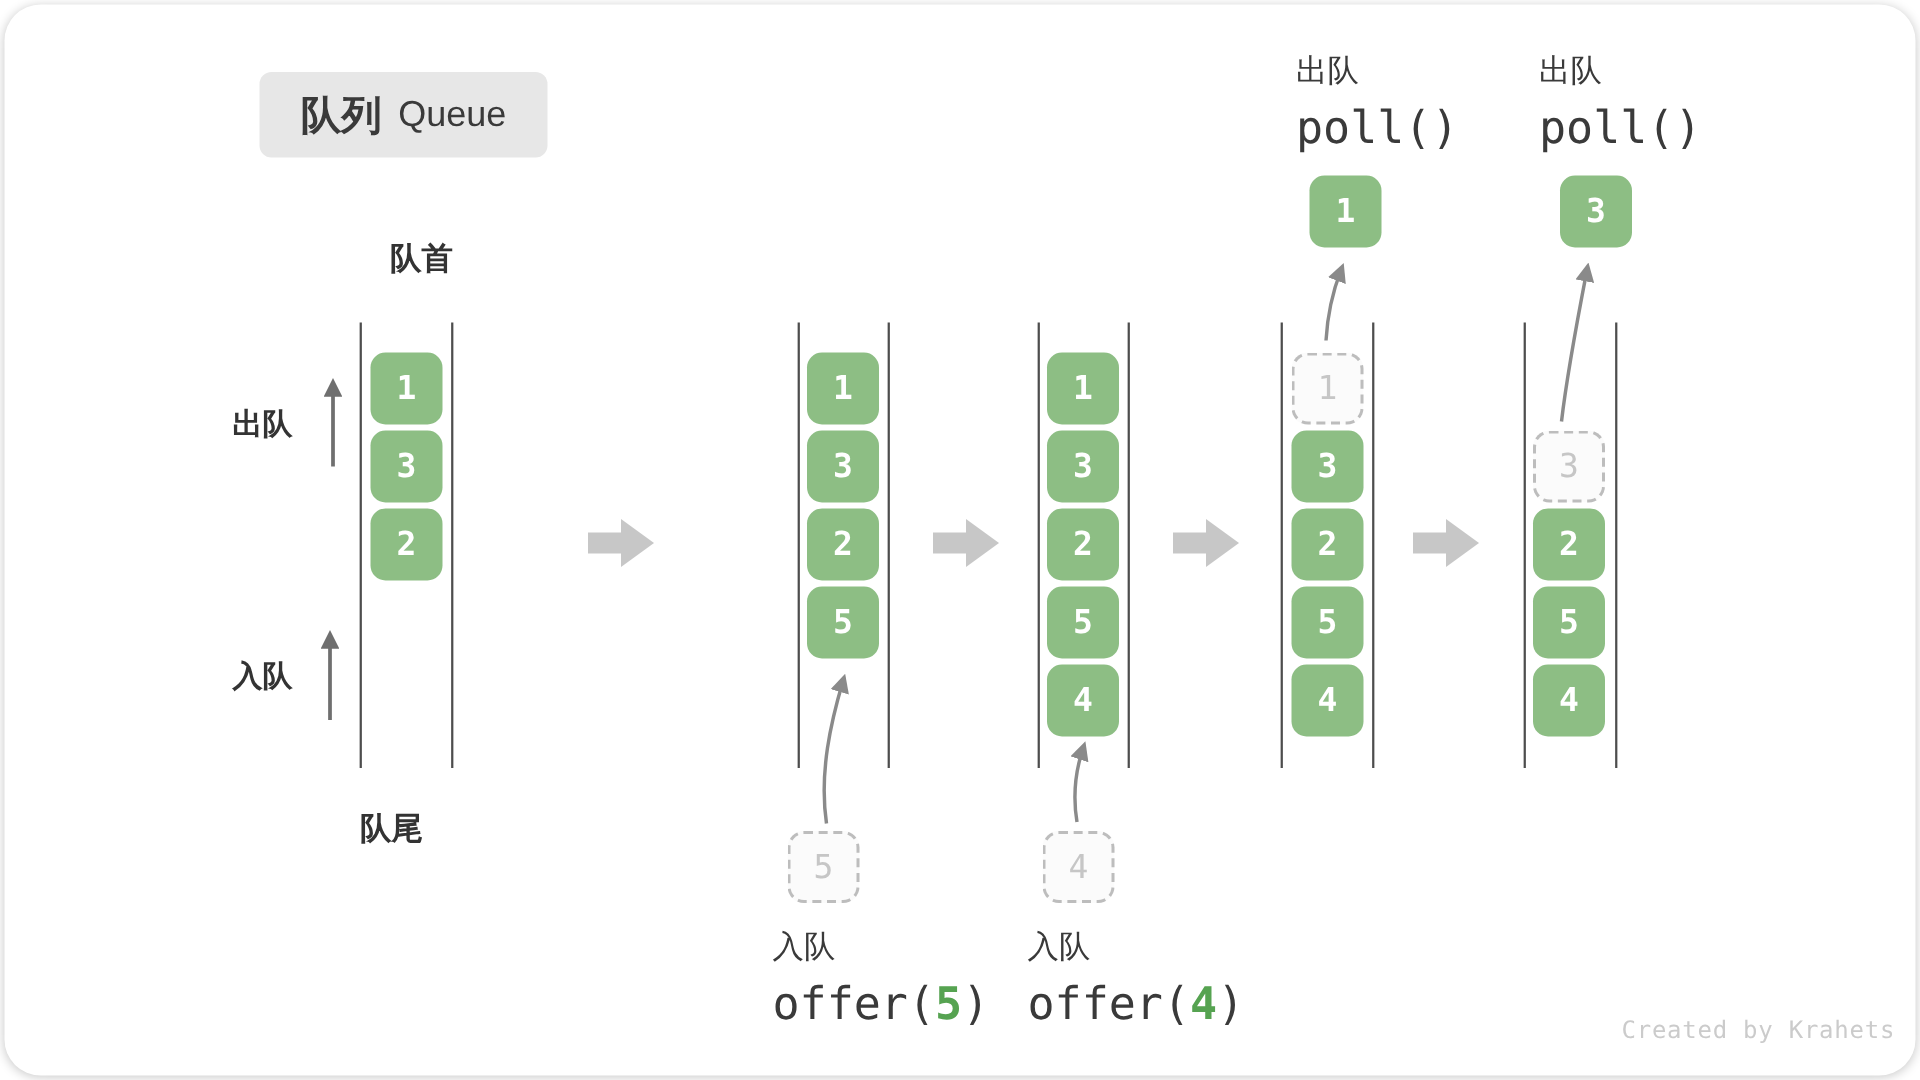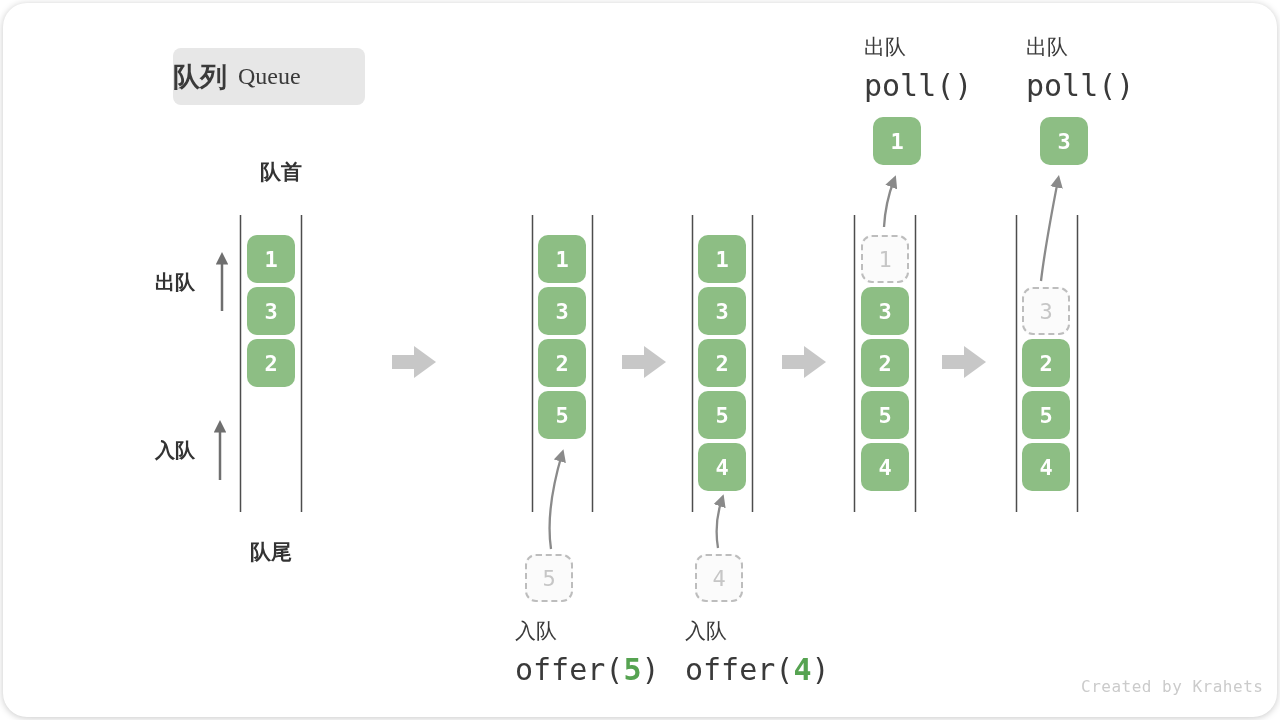--- a/index.html
+++ b/index.html
@@ -19,28 +19,28 @@
   .rail{stroke:var(--rail);stroke-width:1.5}
   .block-arrow{fill:var(--block-arrow)}
   .curve{stroke:var(--arrow-gray);stroke-width:2.3;fill:none}
   .uparrow{stroke:var(--arrow-dark);stroke-width:2.5;fill:none}
   #ah-gray path{fill:var(--arrow-gray)}
   #ah-dark path{fill:var(--arrow-dark)}
 
   .title-box{
     position:absolute;left:170px;top:45px;width:192px;height:57px;
     background:var(--title-bg);border-radius:8px;
-    display:flex;align-items:center;gap:11px;
+    display:flex;align-items:center;justify-content:center;gap:11px;
   }
   .title-zh{font-size:27px;font-weight:bold;color:var(--text-dark)}
-  .title-en{font-family:Liberation Serif, serif;font-size:24px;color:var(--text-dark)}
+  .title-en{font-family:Liberation Sans, sans-serif;font-size:24px;color:var(--text-dark)}
 
   .lbl{position:absolute;font-weight:bold;font-size:21px;color:#333}
   .front{left:237px;top:155px;width:62px;text-align:right}
-  .rear{left:237px;top:535px;width:62px;text-align:center}
+  .rear{left:237px;top:535px;width:62px;text-align:left}
   .side-deq{left:152px;top:266px;font-size:20px}
   .side-enq{left:152px;top:434px;font-size:20px}
 
   .cell{
     position:absolute;width:48px;height:48px;border-radius:10px;
     display:flex;align-items:center;justify-content:center;
     font-family:"DejaVu Sans Mono",monospace;font-size:22px;
   }
   .green{background:var(--cell-green);color:var(--cell-text);font-weight:bold}
   .dashed{

